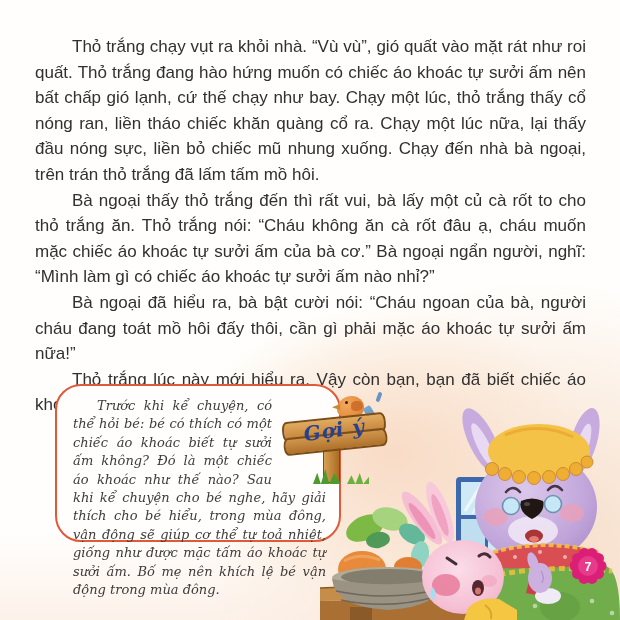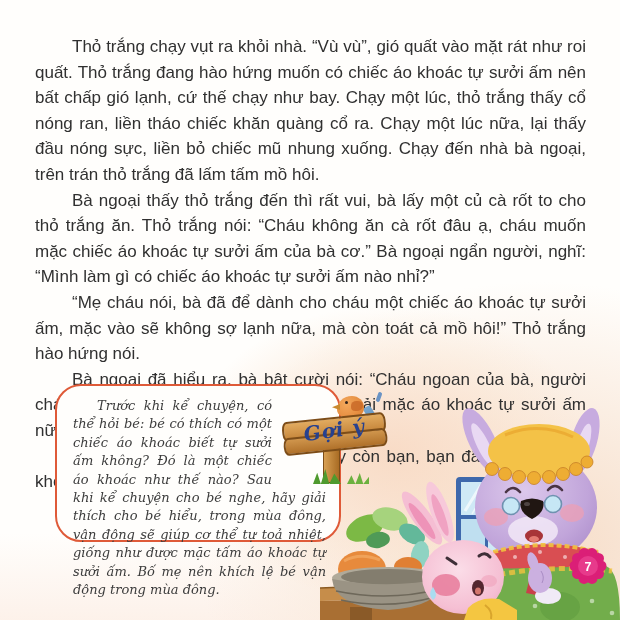--- a/index.html
+++ b/index.html
@@ -64,21 +64,20 @@
   .illustration { position:absolute; left:320px; top:385px; width:300px; height:235px; z-index:1; }
 </style>
 </head>
 <body>
 
 <div class="page">
 
   <div class="story">
     <p>Thỏ trắng chạy vụt ra khỏi nhà. “Vù vù”, gió quất vào mặt rát như roi quất. Thỏ trắng đang hào hứng muốn có chiếc áo khoác tự sưởi ấm nên bất chấp gió lạnh, cứ thế chạy như bay. Chạy một lúc, thỏ trắng thấy cổ nóng ran, liền tháo chiếc khăn quàng cổ ra. Chạy một lúc nữa, lại thấy đầu nóng sực, liền bỏ chiếc mũ nhung xuống. Chạy đến nhà bà ngoại, trên trán thỏ trắng đã lấm tấm mồ hôi.</p>
     <p>Bà ngoại thấy thỏ trắng đến thì rất vui, bà lấy một củ cà rốt to cho thỏ trắng ăn. Thỏ trắng nói: “Cháu không ăn cà rốt đâu ạ, cháu muốn mặc chiếc áo khoác tự sưởi ấm của bà cơ.” Bà ngoại ngẩn người, nghĩ: “Mình làm gì có chiếc áo khoác tự sưởi ấm nào nhỉ?”</p>
-    <p>“Mẹ cháu nói, bà đã để dành cho cháu một chiếc áo khoác tự sưởi ấm, mặc vào sẽ không sợ lạnh nữa, mà còn toát cả mồ hôi!” Thỏ trắng hào hứng nói.</p>
     <p>Bà ngoại đã hiểu ra, bà bật cười nói: “Cháu ngoan của bà, người cháu đang toát mồ hôi đấy thôi, cần gì phải mặc áo khoác tự sưởi ấm nữa!”</p>
     <p>Thỏ trắng lúc này mới hiểu ra. Vậy còn bạn, bạn đã biết chiếc áo khoác tự sưởi ấm là gì chưa?</p>
   </div>
 
   <div class="callout">
     <span class="callout-spacer"></span><span>Trước khi kể chuyện, có thể hỏi bé: bé có thích có một chiếc áo khoác biết tự sưởi ấm không? Đó là một chiếc áo khoác như thế nào? Sau khi kể chuyện cho bé nghe, hãy giải thích cho bé hiểu, trong mùa đông, vận động sẽ giúp cơ thể tự toả nhiệt, giống như được mặc tấm áo khoác tự sưởi ấm. Bố mẹ nên khích lệ bé vận động trong mùa đông.</span>
   </div>
 
   <div class="sign">
     <div class="bird">

